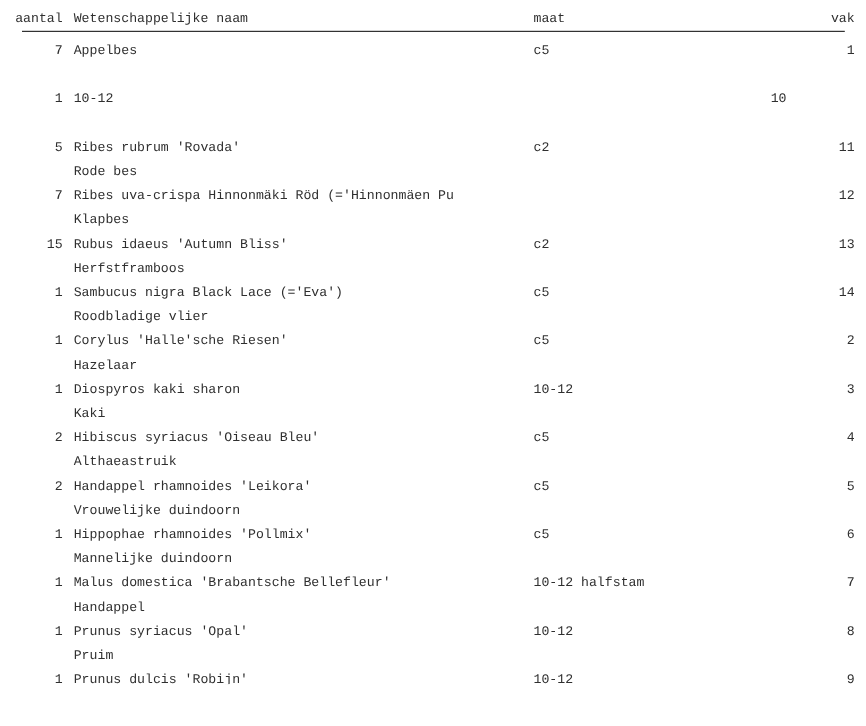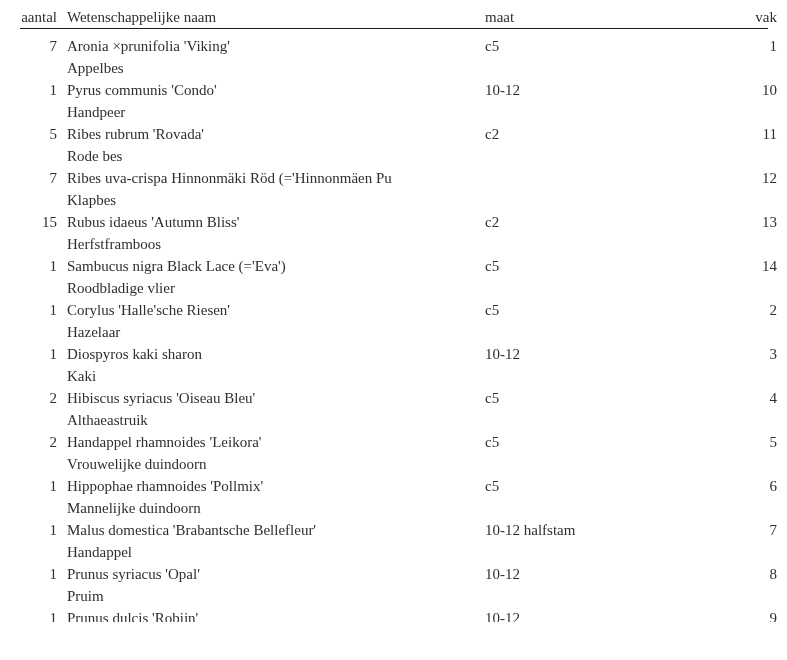--- a/index.html
+++ b/index.html
@@ -5,22 +5,22 @@
   html, body {
     margin: 0;
     padding: 0;
     background: #ffffff;
   }
   .page {
     position: relative;
     width: 787px;
     height: 622px;
     background: #ffffff;
-    font-family: Liberation Serif, serif;
-    font-size: 15px;
+    font-family: Liberation Mono, monospace;
+    font-size: 12px;
     color: #2f2f2f;
     overflow: hidden;
   }
   .plant-table {
     padding-top: 6px;
   }
   .grid-row {
     display: grid;
     grid-template-columns: 57px 408px 230px 52px;
     column-gap: 10px;
@@ -65,33 +65,28 @@
       <div class="cell col-maat">maat</div>
       <div class="cell col-vak">vak</div>
     </div>
 
     <div class="header-rule"></div>
 
     <div class="rows">
       <div class="grid-row entry-row">
         <div class="cell col-aantal">7</div>
         <div class="cell col-naam">
-          <div class="sci-name">Aronia ×prunifolia 'Viking'</div>
           <div class="common-name">Appelbes</div>
         </div>
         <div class="cell col-maat">c5</div>
         <div class="cell col-vak">1</div>
       </div>
 
       <div class="grid-row entry-row">
         <div class="cell col-aantal">1</div>
-        <div class="cell col-naam">
-          <div class="sci-name">Pyrus communis 'Condo'</div>
-          <div class="common-name">Handpeer</div>
-        </div>
         <div class="cell col-maat">10-12</div>
         <div class="cell col-vak">10</div>
       </div>
 
       <div class="grid-row entry-row">
         <div class="cell col-aantal">5</div>
         <div class="cell col-naam">
           <div class="sci-name">Ribes rubrum 'Rovada'</div>
           <div class="common-name">Rode bes</div>
         </div>

